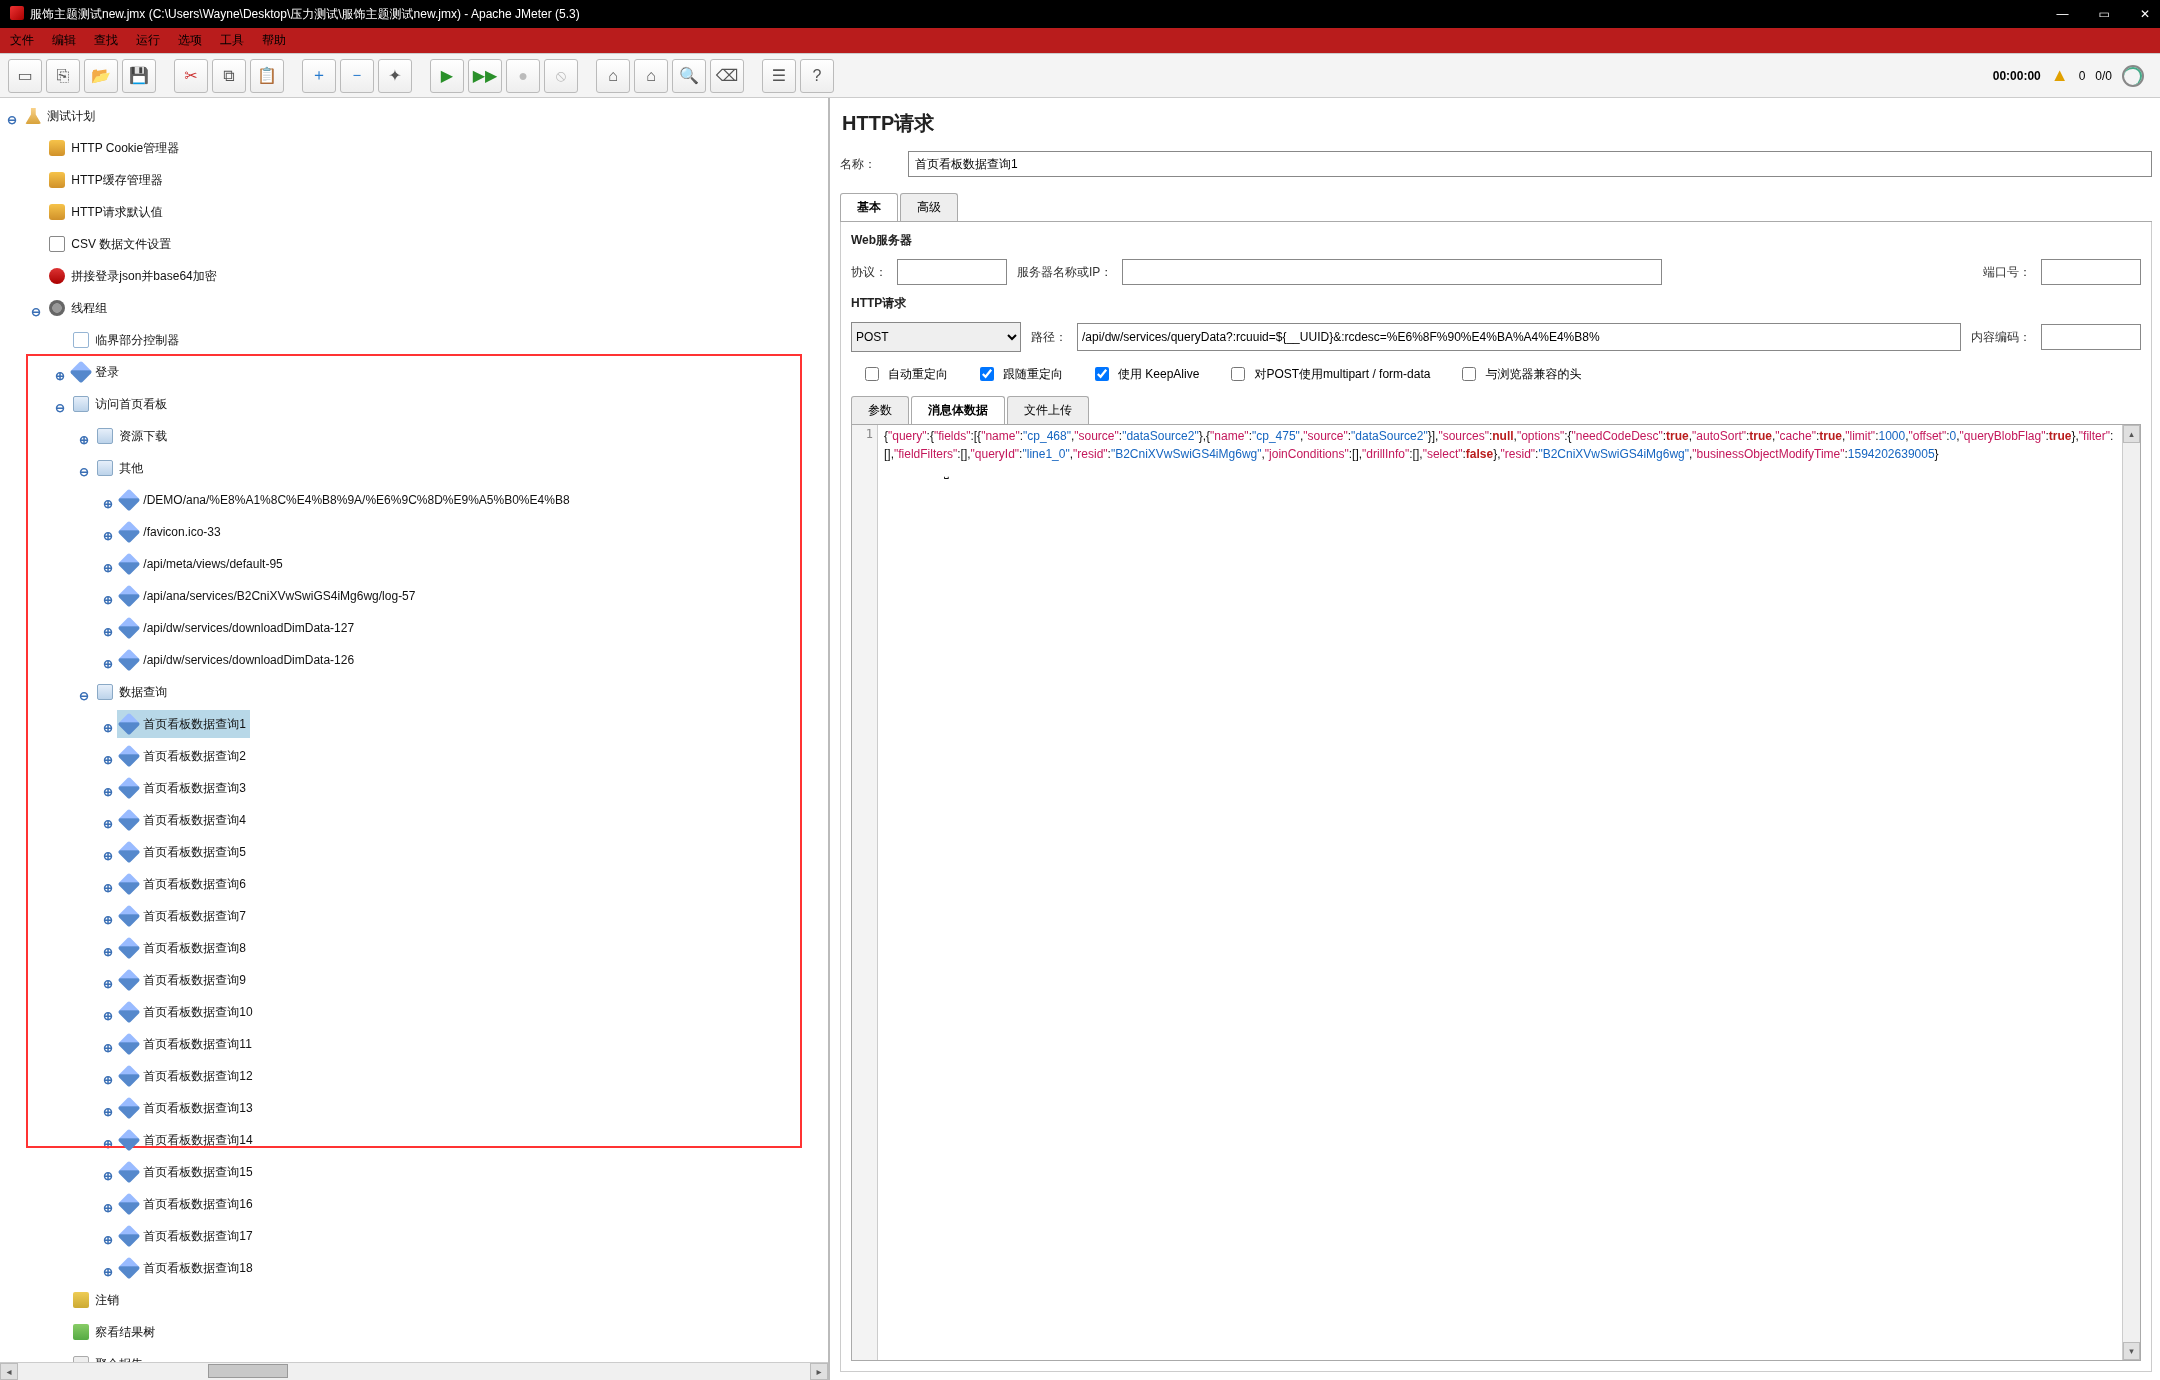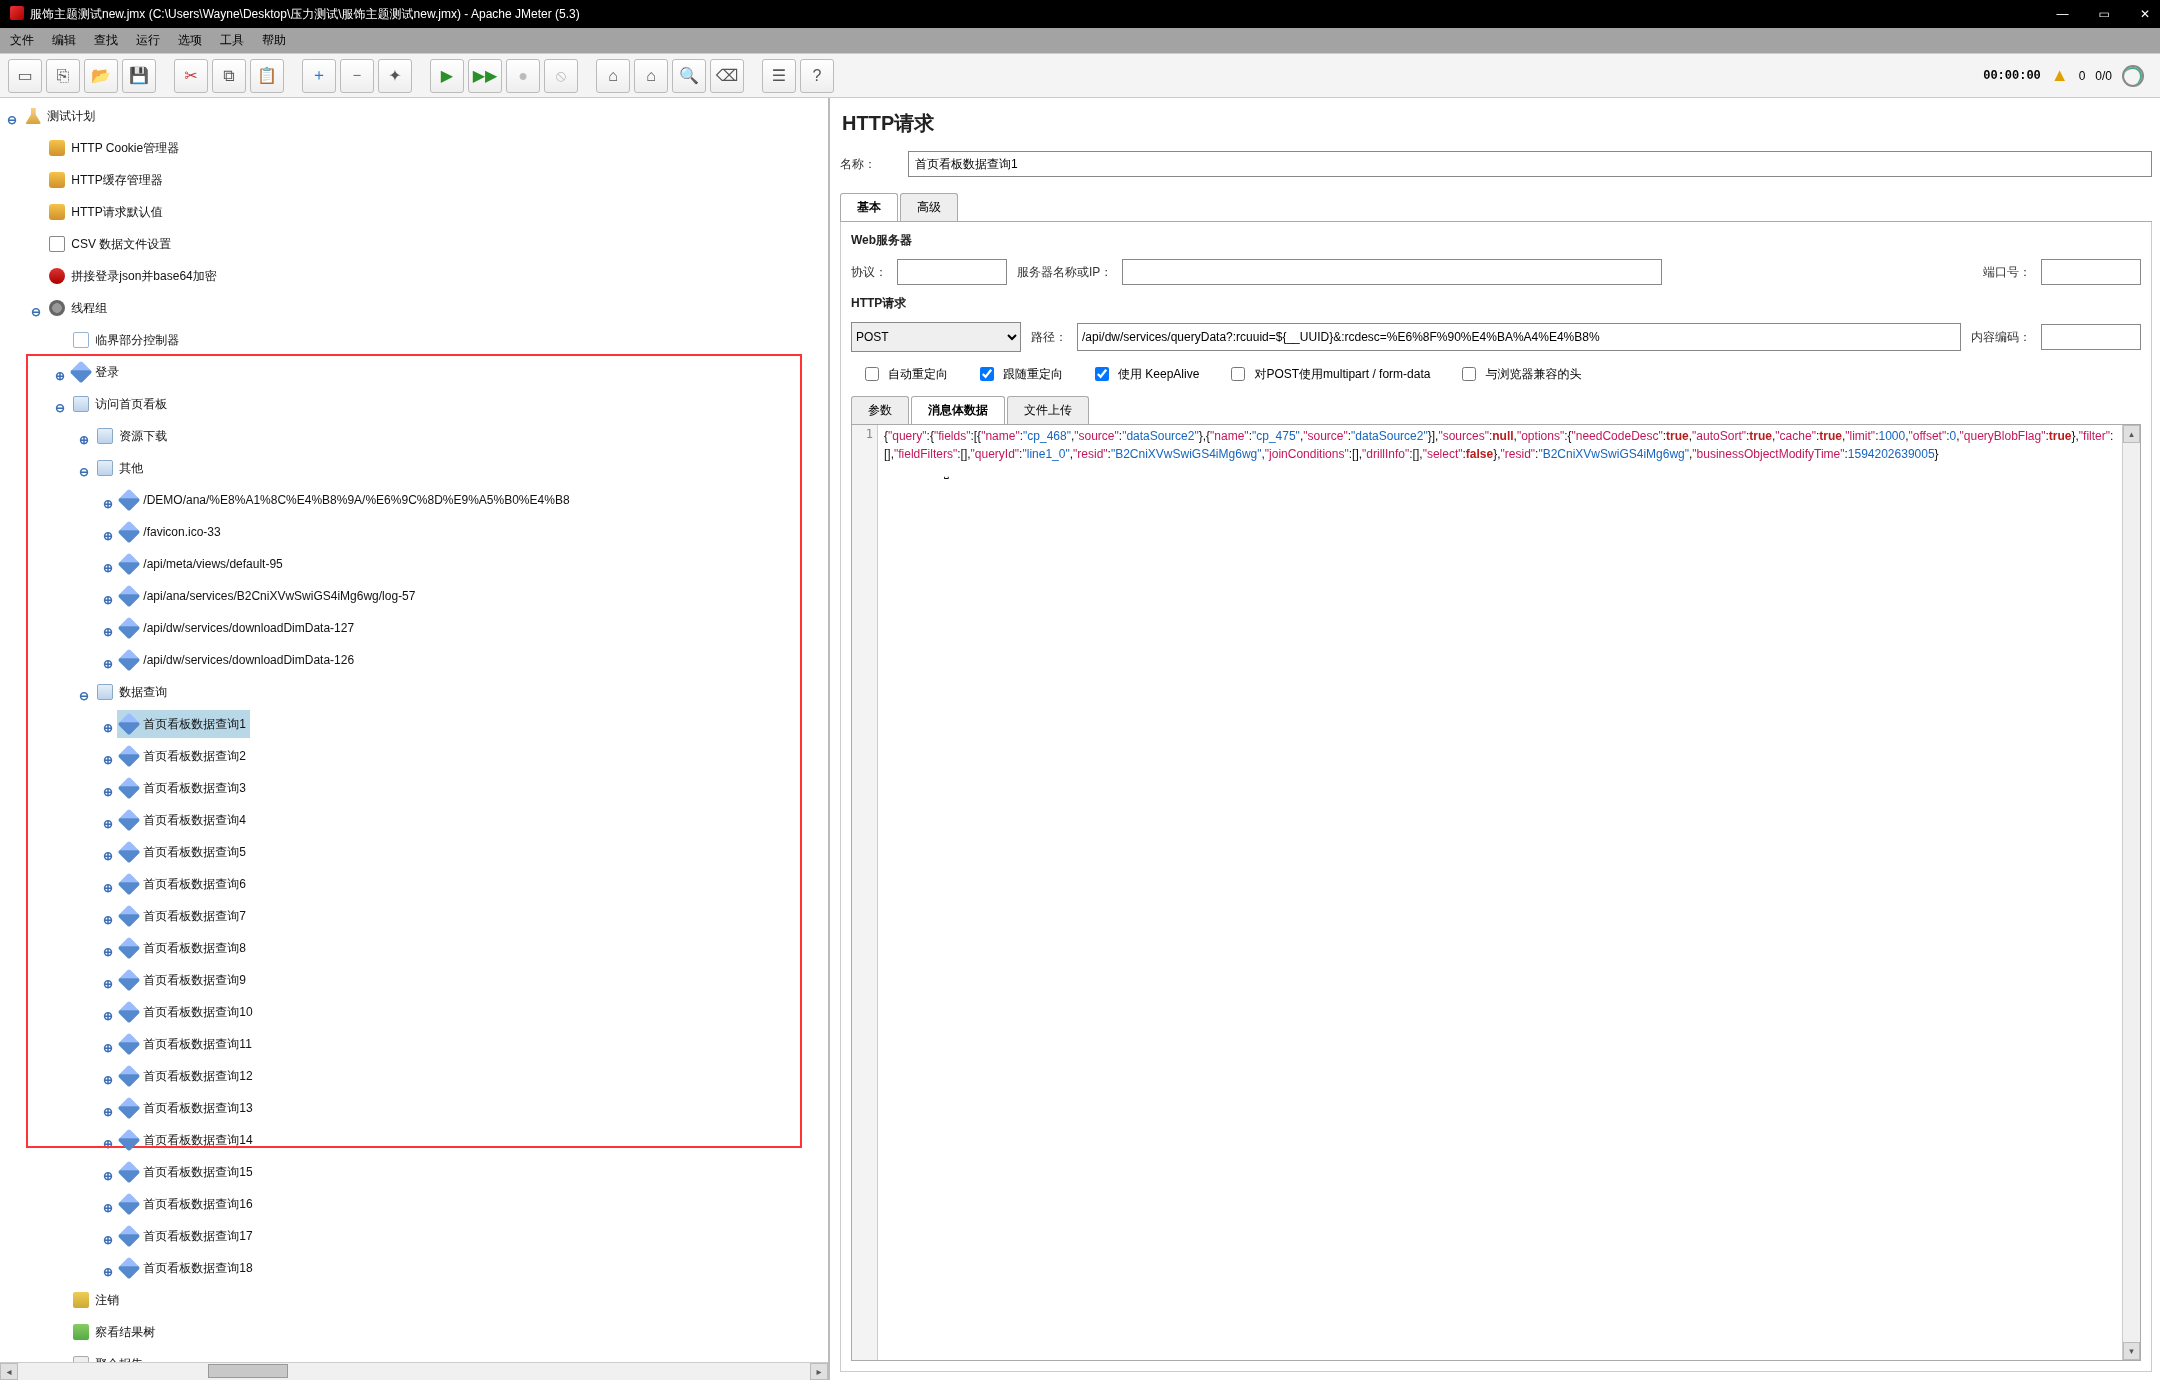--- a/index.html
+++ b/index.html
@@ -3,28 +3,28 @@
 <meta charset="utf-8">
 <style>
   * { box-sizing: border-box; font-family: "Microsoft YaHei", Arial, sans-serif; font-size: 12px; }
   body { margin:0; background:#fff; }
   .window { display:flex; flex-direction:column; width:2160px; height:1380px; }
   .titlebar { background:#000; color:#fff; height:28px; display:flex; align-items:center; padding:0 10px; justify-content:space-between; }
   .titlebar-left { display:flex; align-items:flex-start; gap:6px;}
   .titlebar-left .logo { width:14px;height:14px;background:linear-gradient(135deg,#e33,#a00);border-radius:2px; }
   .titlebar-ctrl { display:flex; gap:30px; align-items:center; color:#fff; font-size:16px;}
   .titlebar-ctrl span { cursor:pointer; }
-  .menubar { background:#a3a3a3; height:26px; display:flex; align-items:center; padding:0 10px; gap:18px; border-bottom:1px solid #ccc;}
+  .menubar { background:#b91c1c; height:26px; display:flex; align-items:center; padding:0 10px; gap:18px; border-bottom:1px solid #ccc;}
   .menubar span { cursor:pointer; }
   .toolbar { background:#f4f4f4; height:44px; display:flex; align-items:center; padding:0 8px; gap:4px; border-bottom:1px solid #ccc; justify-content:space-between;}
   .tb-left { display:flex; gap:4px; align-items:center;}
   .tb-btn { width:34px; height:34px; border:1px solid #bbb; border-radius:3px; background:linear-gradient(#fff,#eee); display:flex; align-items:center; justify-content:center; font-size:16px; color:#555; cursor:pointer;}
   .tb-sep { width:10px; }
   .tb-right { display:flex; align-items:center; gap:10px; padding-right:8px;}
-  .tb-right .time { font-weight:bold;font-family:Liberation Mono, monospace; }
+  .tb-right .time { font-weight:bold; }
   .tb-right .warn { color:#e0a000; font-size:18px;}
   .tb-right .globe { width:22px;height:22px;border:2px solid #888;border-radius:50%; position:relative;}
   .tb-right .globe:after{content:"";position:absolute;inset:0;border-radius:50%;border-top:2px solid #4a8;border-right:2px solid #4a8;}
   .main { flex:1; display:flex; overflow:hidden;}
   .left { width:830px; display:flex; flex-direction:column; border-right:2px solid #bbb;}
   .tree-wrap{ flex:1; overflow:auto; padding:4px 0 0 4px; position:relative;}
   .highlight-box{ position:absolute; border:2px solid #f33; left:26px; top:256px; width:776px; height:794px; pointer-events:none;}
   .tree ul { list-style:none; margin:0; padding-left:24px;}
   .tree > ul { padding-left:2px;}
   .tree li { white-space:nowrap; line-height:28px; color:#111;}

